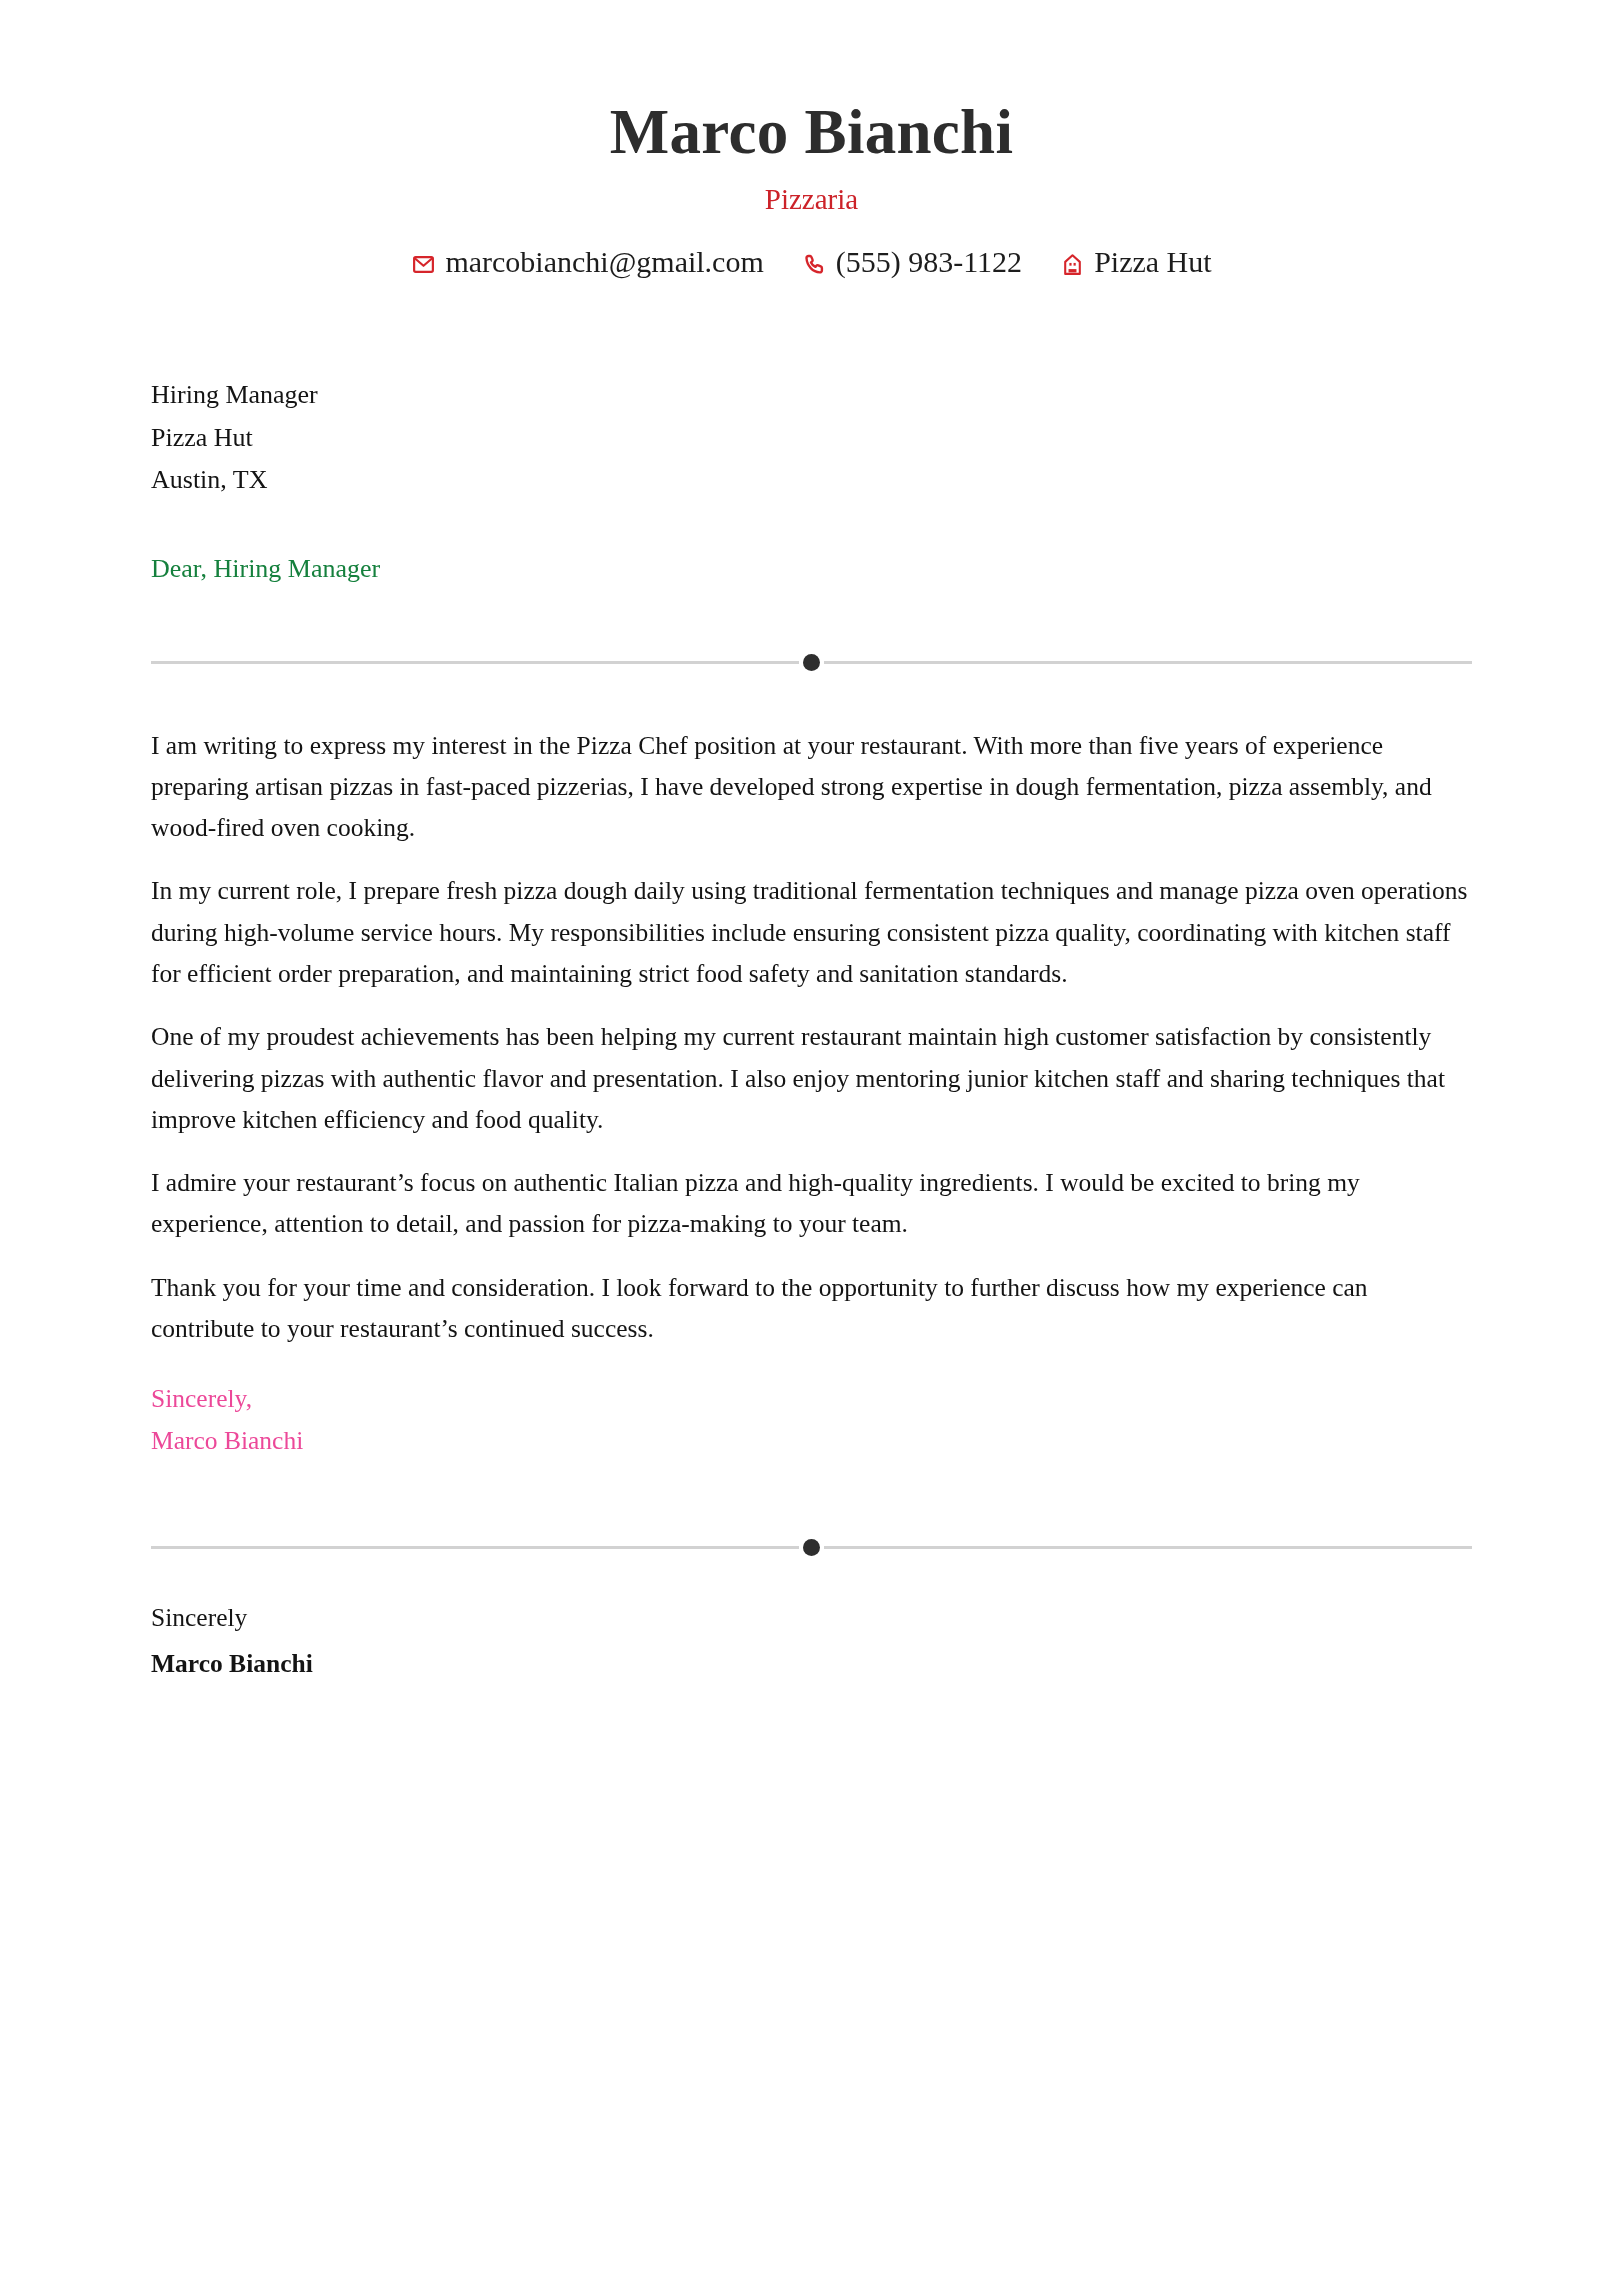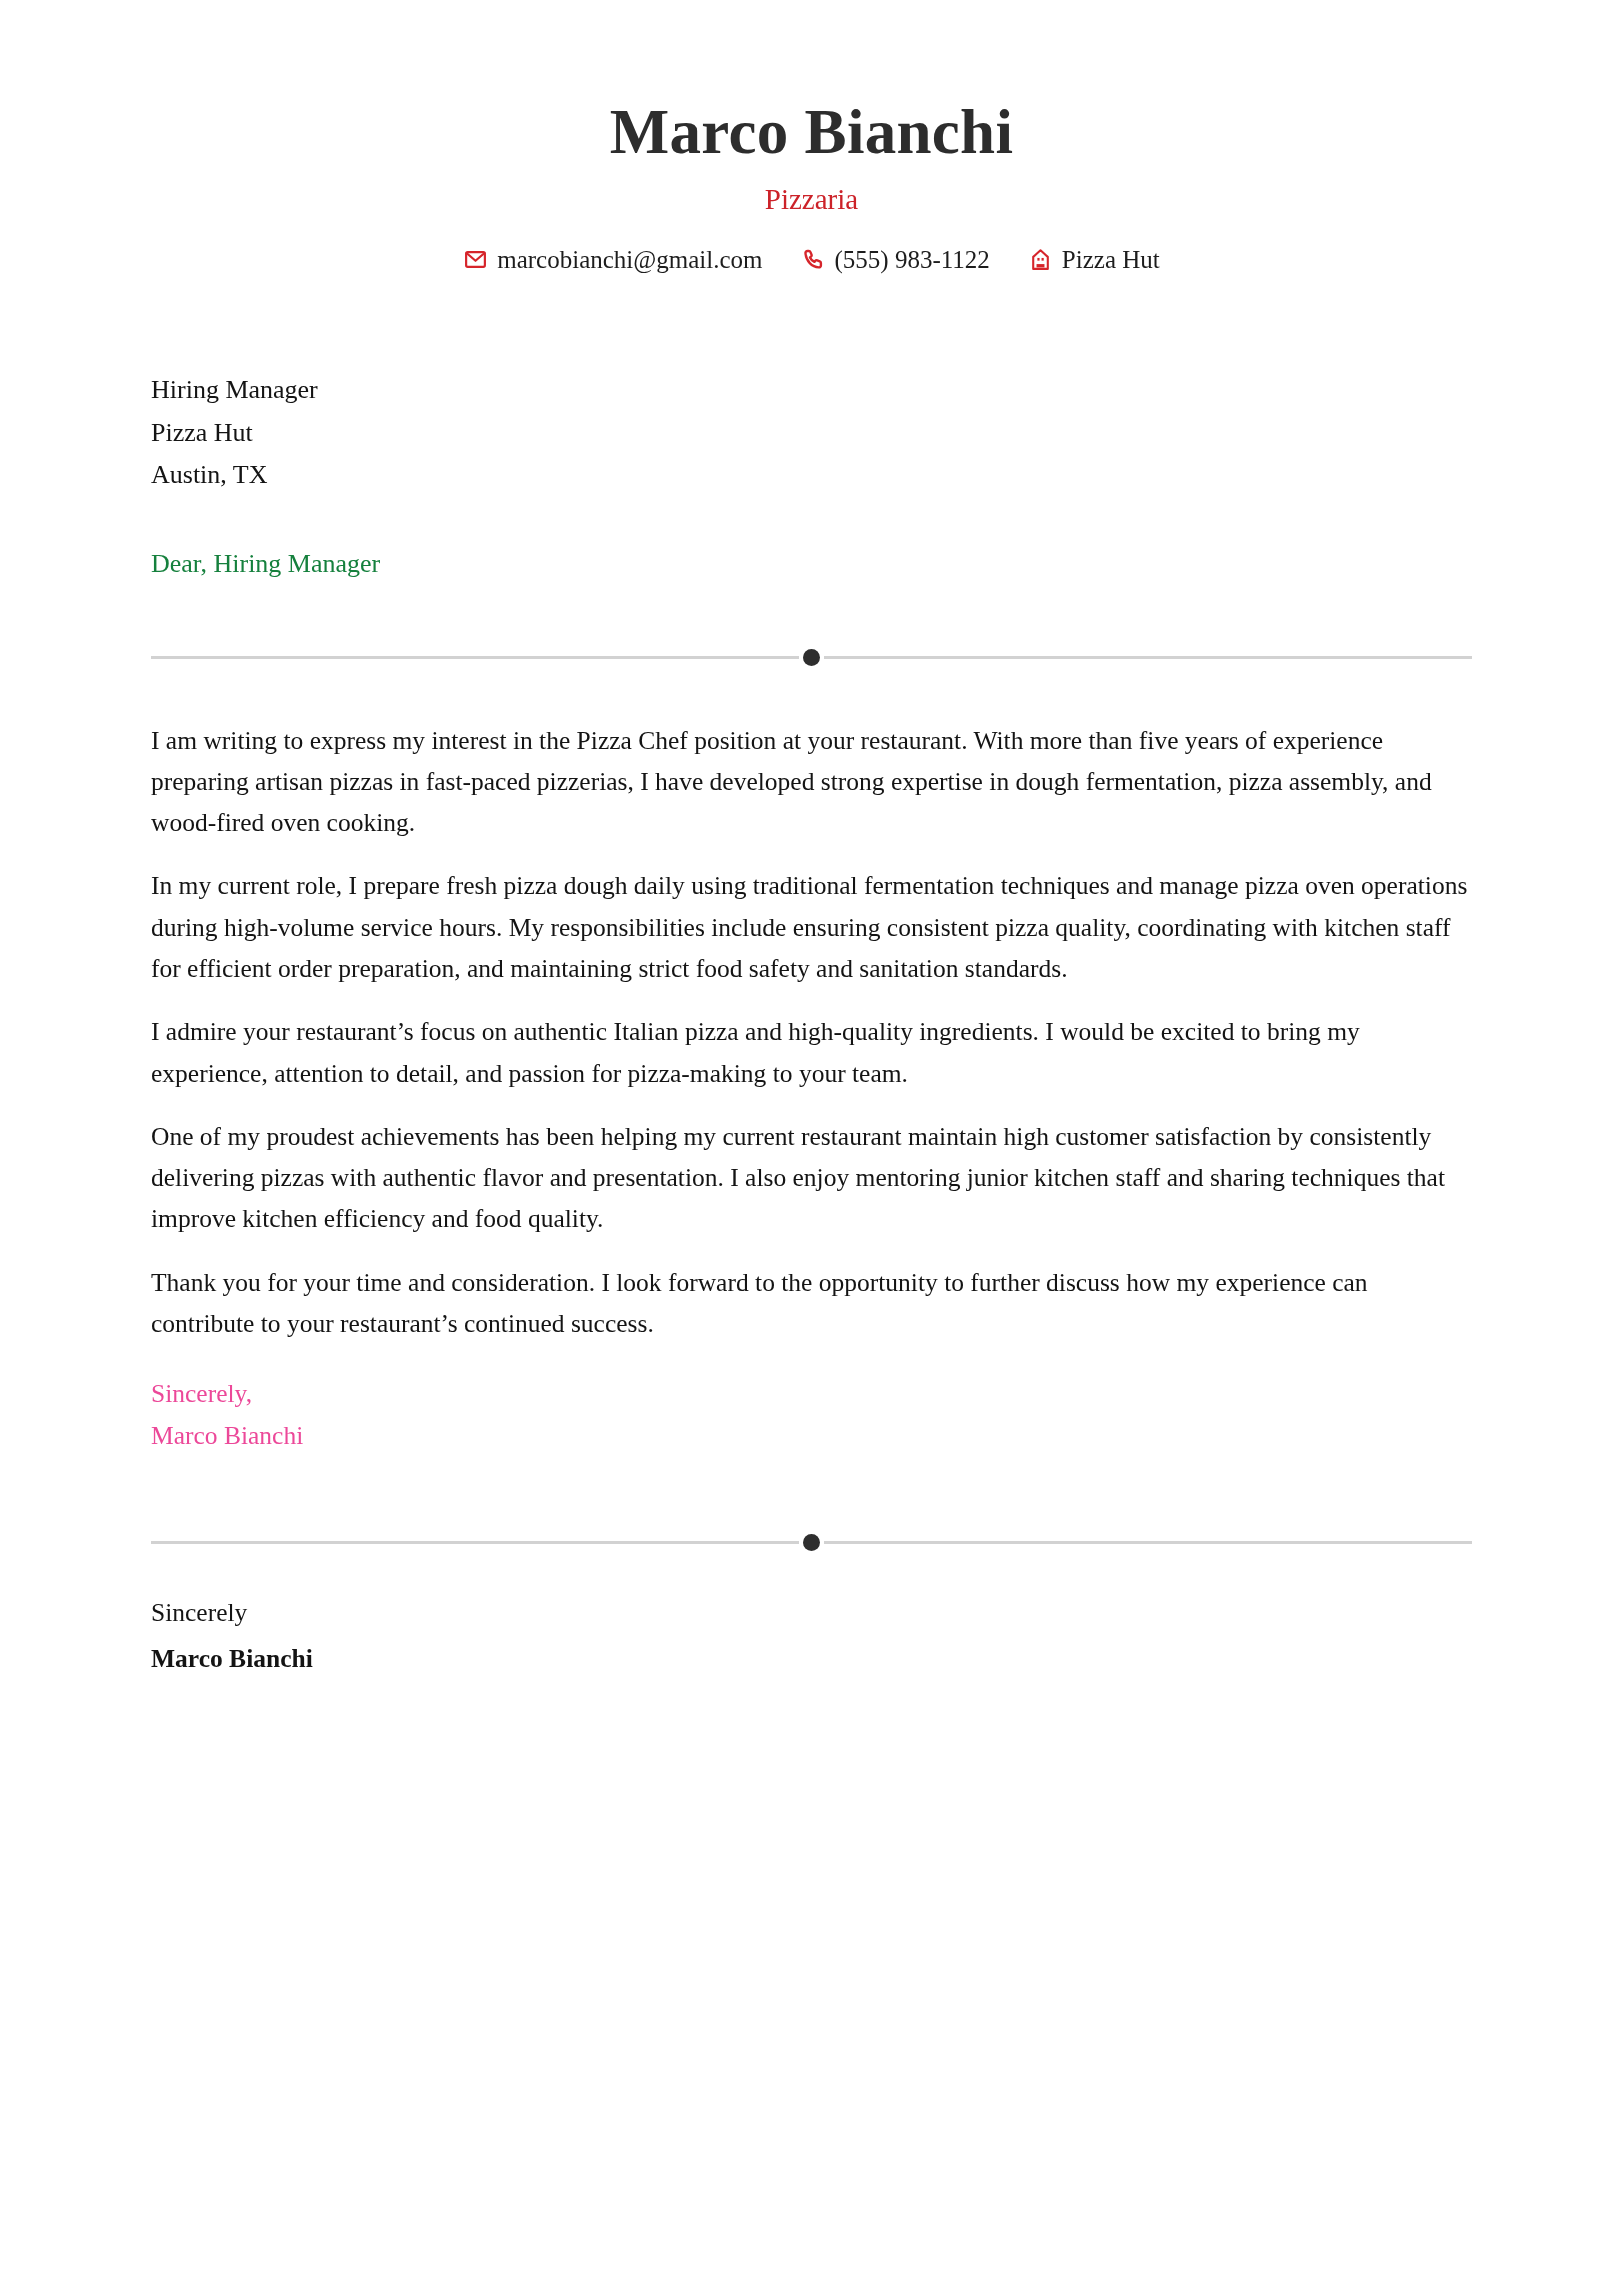--- a/index.html
+++ b/index.html
@@ -49,21 +49,21 @@
     margin-top: 31px;
     display: flex;
     justify-content: center;
     align-items: center;
     gap: 38px;
   }
   .contact-item {
     display: flex;
     align-items: flex-end;
     gap: 9px;
-    font-size: 25px;
+    font-size: 30px;
     color: #1d1d1d;
     line-height: 1;
     white-space: nowrap;
   }
   .contact-item .icon {
     display: inline-flex;
     align-items: center;
     justify-content: center;
     width: 25px;
     height: 25px;
@@ -194,22 +194,22 @@
 
   <div class="divider">
     <span class="rule"></span>
     <span class="dot"></span>
     <span class="rule"></span>
   </div>
 
   <div class="body-copy">
     <p>I am writing to express my interest in the Pizza Chef position at your restaurant. With more than five years of experience preparing artisan pizzas in fast-paced pizzerias, I have developed strong expertise in dough fermentation, pizza assembly, and wood-fired oven cooking.</p>
     <p>In my current role, I prepare fresh pizza dough daily using traditional fermentation techniques and manage pizza oven operations during high-volume service hours. My responsibilities include ensuring consistent pizza quality, coordinating with kitchen staff for efficient order preparation, and maintaining strict food safety and sanitation standards.</p>
+    <p>One of my proudest achievements has been helping my current restaurant maintain high customer satisfaction by consistently delivering pizzas with authentic flavor and presentation. I also enjoy mentoring junior kitchen staff and sharing techniques that improve kitchen efficiency and food quality.</p>
     <p>I admire your restaurant’s focus on authentic Italian pizza and high-quality ingredients. I would be excited to bring my experience, attention to detail, and passion for pizza-making to your team.</p>
-    <p>One of my proudest achievements has been helping my current restaurant maintain high customer satisfaction by consistently delivering pizzas with authentic flavor and presentation. I also enjoy mentoring junior kitchen staff and sharing techniques that improve kitchen efficiency and food quality.</p>
     <p>Thank you for your time and consideration. I look forward to the opportunity to further discuss how my experience can contribute to your restaurant’s continued success.</p>
 
     <div class="signoff">
       <div>Sincerely,</div>
       <div>Marco Bianchi</div>
     </div>
   </div>
 
   <div class="divider" style="margin-top:77px;">
     <span class="rule"></span>

